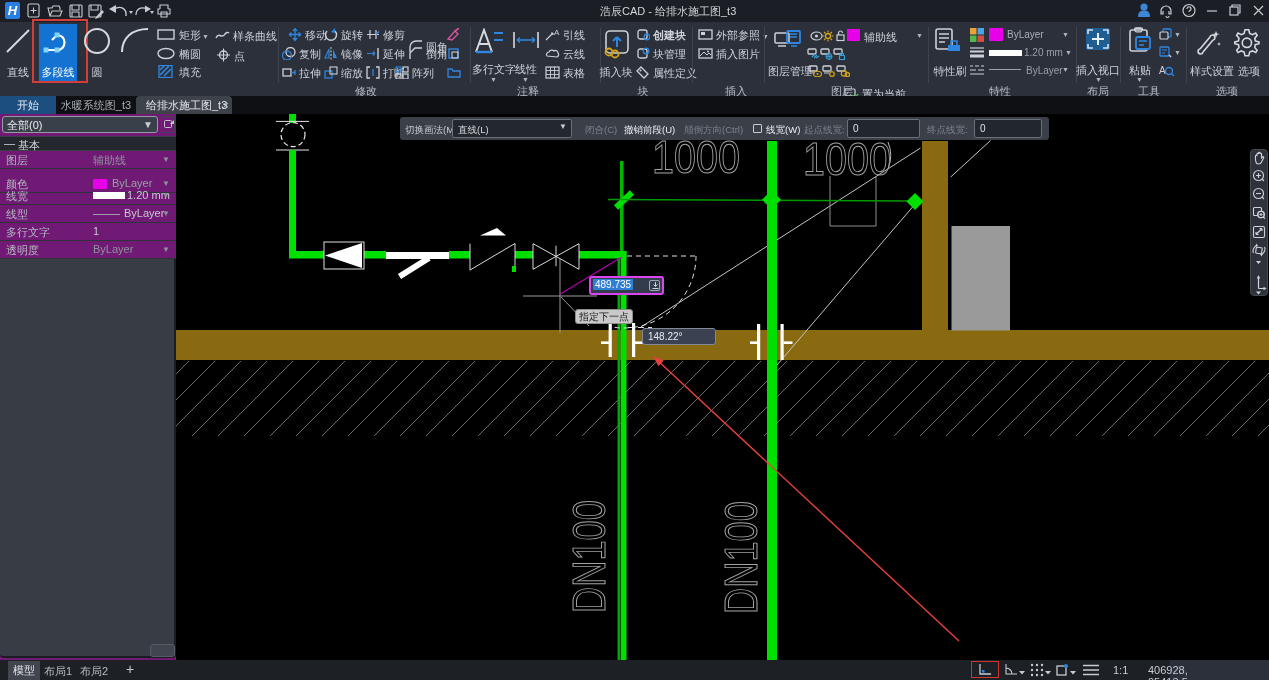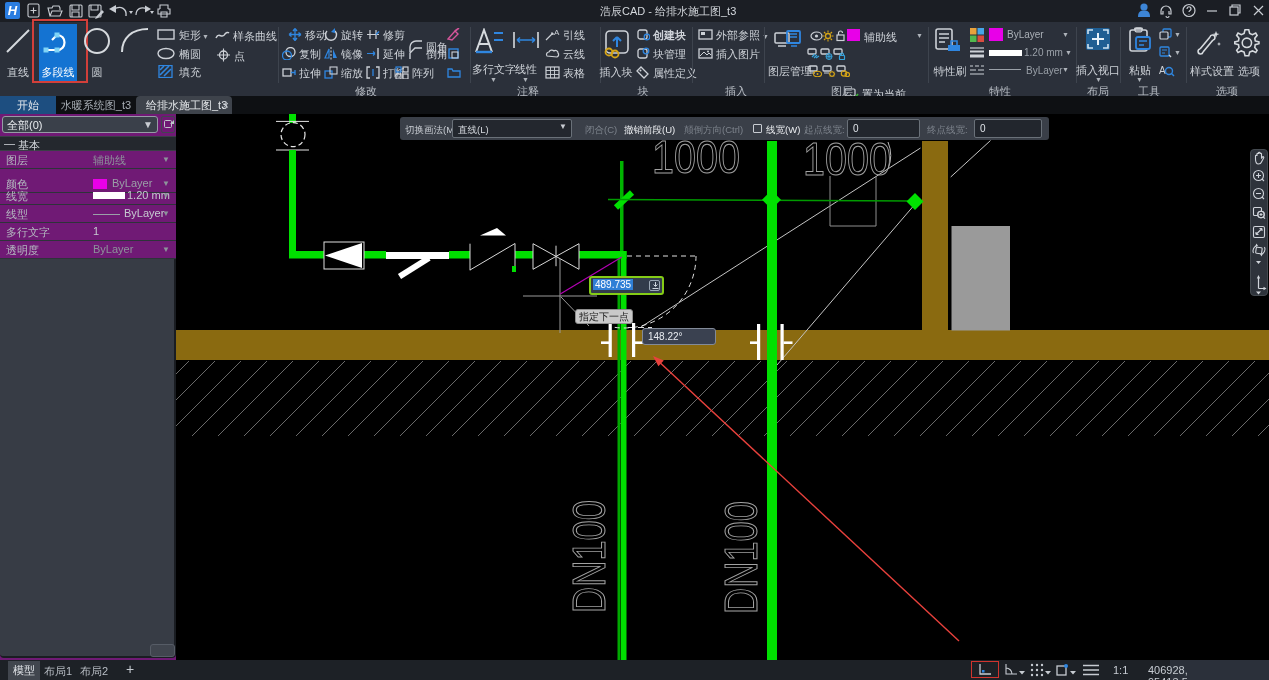--- a/index.html
+++ b/index.html
@@ -535,21 +535,21 @@
     <span style="position:absolute;left:224px;top:7px;color:#eceef1">撤销前段(U)</span>
     <span style="position:absolute;left:284px;top:7px;color:#7d838c">颠倒方向(Ctrl)</span>
     <div style="position:absolute;left:353px;top:7px;width:9px;height:9px;border:1px solid #c8ccd2;border-radius:1px;"></div>
     <span style="position:absolute;left:366px;top:7px;color:#eceef1">线宽(W)</span>
     <span style="position:absolute;left:404px;top:7px;color:#7d838c">起点线宽:</span>
     <div style="position:absolute;left:447px;top:2px;width:73px;height:19px;background:#22262d;border:1px solid #6a7179;border-radius:2px;color:#dfe3e8;padding:3px 0 0 5px;font-size:10px;">0</div>
     <span style="position:absolute;left:527px;top:7px;color:#7d838c">终点线宽:</span>
     <div style="position:absolute;left:574px;top:2px;width:68px;height:19px;background:#22262d;border:1px solid #6a7179;border-radius:2px;color:#dfe3e8;padding:3px 0 0 5px;font-size:10px;">0</div>
   </div>
 
-  <div style="position:absolute;left:413px;top:161.5px;width:75px;height:19px;background:#323c4c;border:2px solid #84cc16;border-radius:3px;font-size:10px;">
+  <div style="position:absolute;left:413px;top:161.5px;width:75px;height:19px;background:#323c4c;border:2px solid #d946ef;border-radius:3px;font-size:10px;">
     <span style="position:absolute;left:2px;top:1px;background:#2f7fd6;color:#fff;padding:0 2px;">489.735</span>
     <div style="position:absolute;right:2px;top:2px;width:11px;height:11px;border:1px solid #9aa7b5;border-radius:2px;"><svg width="9" height="9" viewBox="0 0 9 9" style="margin:0.5px">
             <path d="M4.5,1 L4.5,5 M2.5,3.5 L4.5,5.5 L6.5,3.5 M1.5,7.5 L7.5,7.5" stroke="#cdd5de" stroke-width="1" fill="none"></path>
           </svg></div>
   </div>
 
   <div style="position:absolute;left:399px;top:195px;width:58px;height:15px;background:#c9c9c9;border:1px solid #8e8e8e;border-radius:3px;color:#1c1c1c;font-size:10px;text-align:center;line-height:13px;">指定下一点</div>
 
   <div style="position:absolute;left:466px;top:213.5px;width:74px;height:17px;background:#3a4150;border:1px solid #828a98;border-radius:3px;color:#e8ebf0;padding:2px 0 0 5px;font-size:10px;">148.22°</div>
 

